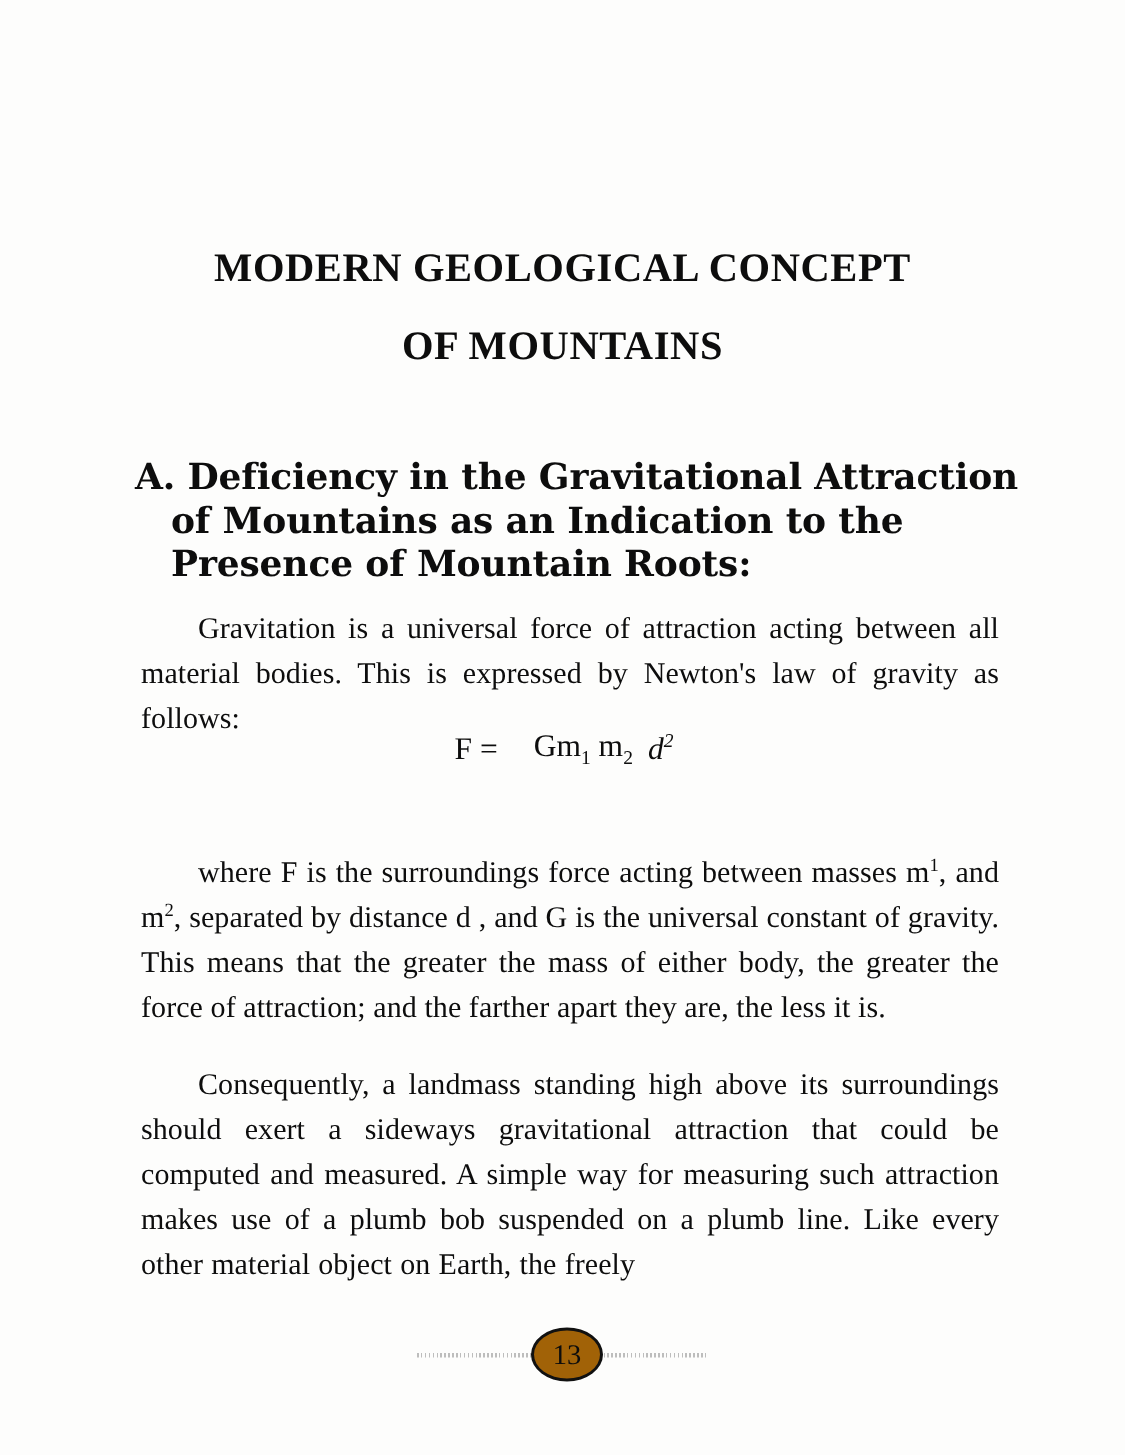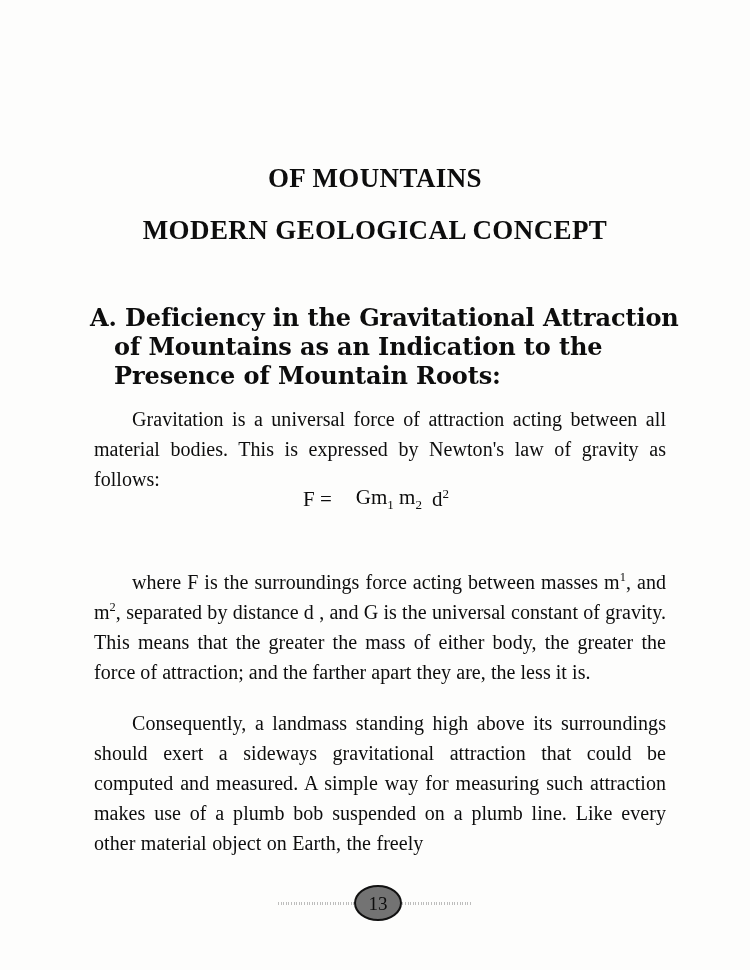--- a/index.html
+++ b/index.html
@@ -109,20 +109,21 @@
     white-space: nowrap;
   }
   .fraction .bar {
     width: 100%;
     height: 1.6px;
     background: #111;
   }
   .fraction .denom {
     padding-top: 3px;
     white-space: nowrap;
+    font-style: italic;
   }
 
   
   .footer {
     position: absolute;
     left: 0;
     top: 885px;
     width: 750px;
     display: flex;
     align-items: center;
@@ -140,36 +141,36 @@
   .rule-left  { width: 86px; margin-right: -10px; }
   .rule-right { width: 80px; margin-left: -10px; }
 
   .page-oval {
     position: relative;
     z-index: 2;
     width: 44px;
     height: 32px;
     border: 2.1px solid #111;
     border-radius: 50%;
-    background: #737373;
+    background: #a16207;
     display: flex;
     align-items: center;
     justify-content: center;
     font-size: 19px;
     line-height: 1;
   }
 </style>
 </head>
 <body>
 
 <div class="page">
 
   <div class="title-block">
+    <div class="title-line">MODERN GEOLOGICAL CONCEPT</div>
     <div class="title-line">OF MOUNTAINS</div>
-    <div class="title-line">MODERN GEOLOGICAL CONCEPT</div>
   </div>
 
   <div class="section-heading">A. Deficiency in the Gravitational Attraction of Mountains as an Indication to the Presence of Mountain Roots:</div>
 
   <div class="body-col" style="top:0;height:970px;">
 
     <p class="para" id="para-1">Gravitation is a universal force of attraction acting between all material bodies. This is expressed by Newton's law of gravity as follows:</p>
 
     <div class="formula">
       <span class="lhs">F =</span>

